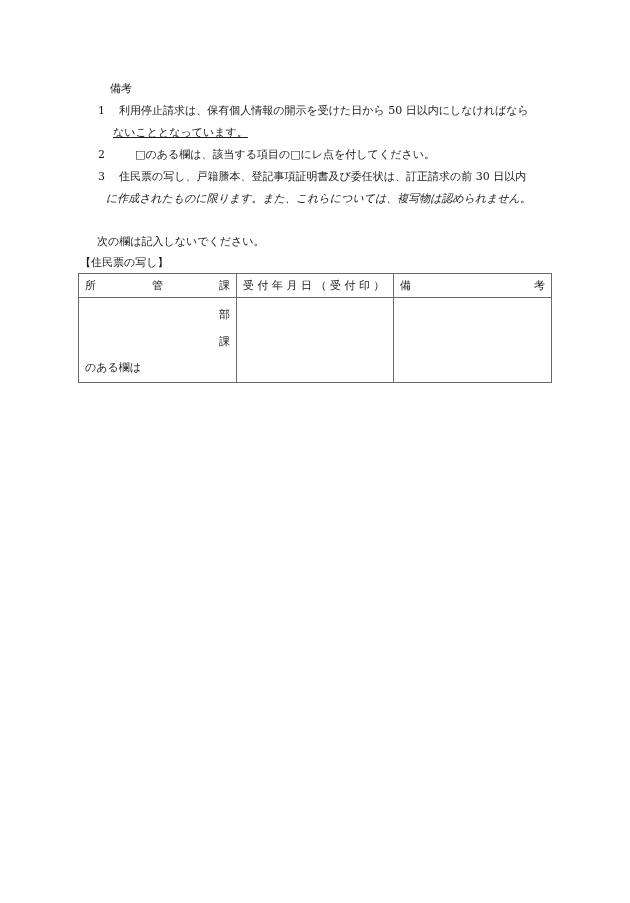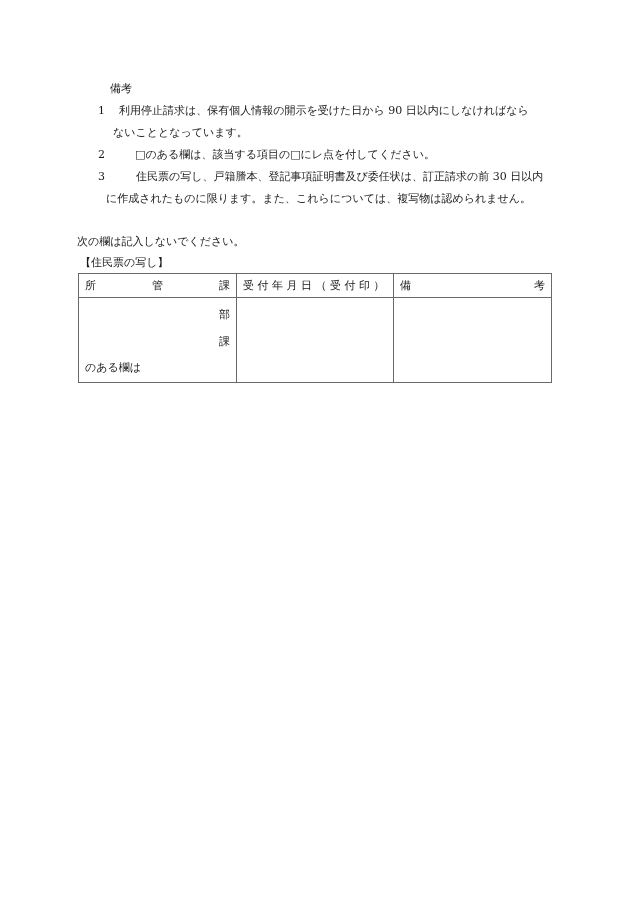--- a/index.html
+++ b/index.html
@@ -16,31 +16,31 @@
   .bu { position: absolute; right: 6px; top: 9px; }
   .ka { position: absolute; right: 6px; top: 36px; }
   .tel { position: absolute; left: 6px; top: 62px; }
 </style>
 </head>
 <body>
 
 <div class="abs" style="left:90px; top:82px;margin-left:20px;">備考</div>
 
 <div class="abs" style="left:98px; top:104px;">1</div>
-<div class="abs" style="left:119px; top:104px;">利用停止請求は、保有個人情報の開示を受けた日から 90 日以内にしなければなら</div>
-<div class="abs" style="left:113px; top:126px;">ないこととなっています。</div>
+<div class="abs" style="left:119px; top:104px;">利用停止請求は、保有個人情報の開示を受けた日から 50 日以内にしなければなら</div>
+<div class="abs" style="left:113px; top:126px;text-decoration:underline;">ないこととなっています。</div>
 
 <div class="abs" style="left:98px; top:148px;">2</div>
 <div class="abs" style="left:119px; top:148px;margin-left:16px;">□のある欄は、該当する項目の□にレ点を付してください。</div>
 
 <div class="abs" style="left:98px; top:170px;">3</div>
-<div class="abs" style="left:136px; top:170px;">住民票の写し、戸籍謄本、登記事項証明書及び委任状は、訂正請求の前 30 日以内</div>
-<div class="abs" style="left:106px; top:192px;">に作成されたものに限ります。また、これらについては、複写物は認められません。</div>
+<div class="abs" style="left:119px; top:170px;">住民票の写し、戸籍謄本、登記事項証明書及び委任状は、訂正請求の前 30 日以内</div>
+<div class="abs" style="left:106px; top:192px;font-style:italic;">に作成されたものに限ります。また、これらについては、複写物は認められません。</div>
 
-<div class="abs" style="left:77px; top:235px;text-align:right;">次の欄は記入しないでください。</div>
+<div class="abs" style="left:97px; top:235px;text-align:right;">次の欄は記入しないでください。</div>
 <div class="abs" style="left:80px; top:256px;">【住民票の写し】</div>
 
 <table class="proc">
   <tbody>
       <tr class="hdr">
     <td class="c1">
       <div class="hcell">
         <span>所</span>
         <span>管</span>
         <span>課</span>

